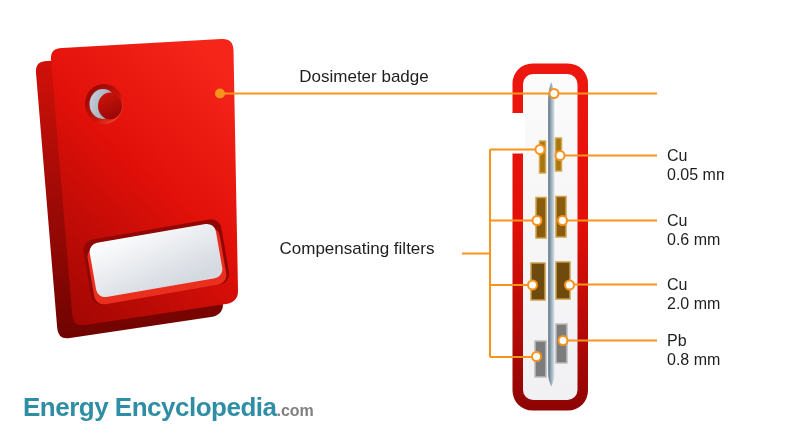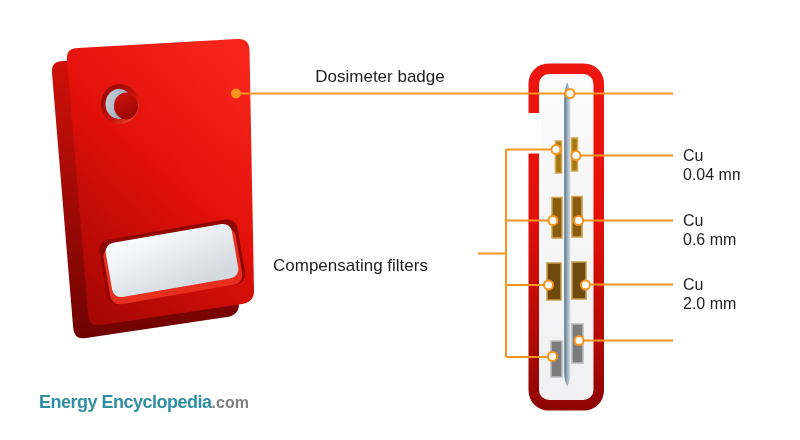--- a/index.html
+++ b/index.html
@@ -5,50 +5,49 @@
   html,body{margin:0;padding:0;}
   body{
     font-family:"Liberation Sans","DejaVu Sans",sans-serif;
     background:#ffffff;
   }
   #canvas{
     position:relative;
     width:724px;height:440px;
     background:#ffffff;
     overflow:hidden;
-    margin-left:16px;
   }
   #diagram-svg{position:absolute;left:0;top:0;}
   .label{
     position:absolute;
     color:#1e1e1e;
     font-size:16px;
     line-height:19px;
     white-space:nowrap;
   }
   .label.big{font-size:17px;}
   #dosimeter-badge-label{
     left:364px;top:67px;
     transform:translateX(-50%);
   }
   #compensating-filters-label{
-    left:257px;top:256px;width:200px;
-    text-align:left;
+    left:257px;top:239px;width:200px;
+    text-align:center;
   }
   #film-label{left:667px;top:84px;}
   #cu005-label{left:667px;top:146px;}
   #cu03-label{left:667px;top:211px;}
   #cu12-label{left:667px;top:275px;}
   #pb-label{left:667px;top:331px;}
   #logo{
     position:absolute;left:23px;top:392px;
     white-space:nowrap;
   }
   #logo .main{
-    font-size:18px;font-weight:bold;
+    font-size:26px;font-weight:bold;
     color:#2f8da4;letter-spacing:-0.5px;
   }
   #logo .suffix{
     font-size:16px;font-weight:600;
     color:#808080;
   }
 </style>
 </head>
 <body>
 
@@ -170,31 +169,35 @@
     <circle cx="220" cy="93.5" r="5" fill="#f7941e"></circle>
   </svg>
 
   <div class="label big" id="dosimeter-badge-label">Dosimeter badge</div>
 
 
   <div class="label big" id="compensating-filters-label">Compensating filters</div>
 
   <div class="label" id="cu005-label">
     <div>Cu</div>
-    <div>0.04 mm</div>
+    <div>0.05 mm</div>
   </div>
 
   <div class="label" id="cu03-label">
     <div>Cu</div>
     <div>0.6 mm</div>
   </div>
 
   <div class="label" id="cu12-label">
     <div>Cu</div>
     <div>2.0 mm</div>
   </div>
 
+  <div class="label" id="pb-label">
+    <div>Pb</div>
+    <div>0.8 mm</div>
+  </div>
 
   <div id="logo">
     <span class="main">Energy Encyclopedia</span><span class="suffix">.com</span>
   </div>
 
 </div>
 
 </body></html>

